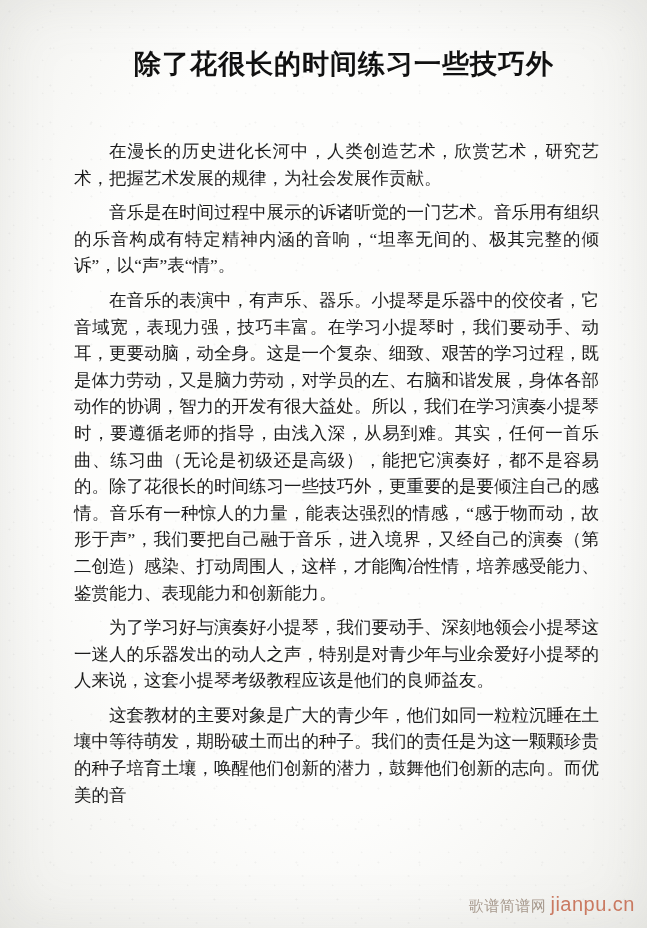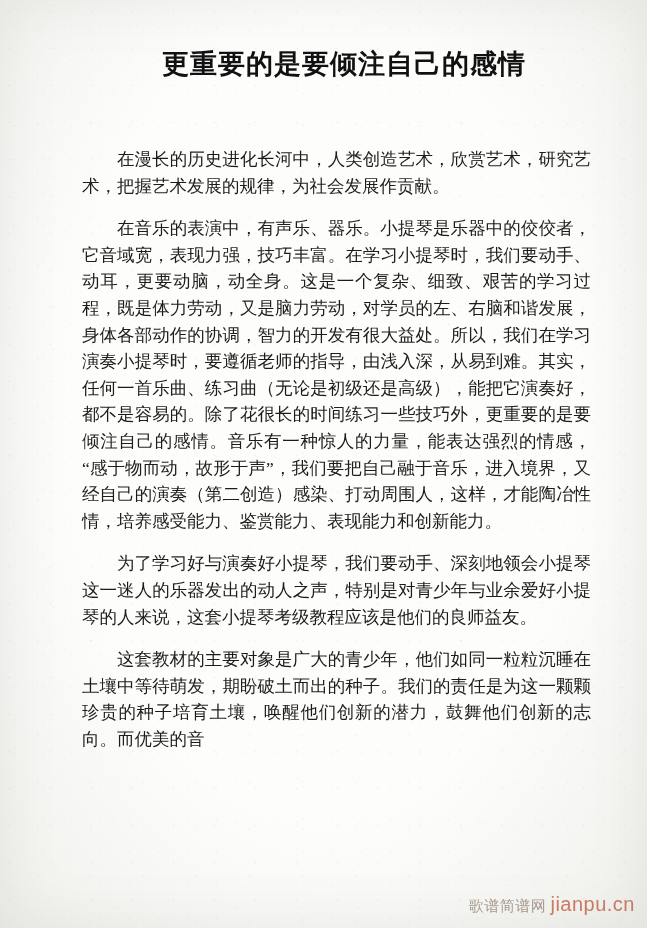--- a/index.html
+++ b/index.html
@@ -44,21 +44,21 @@
     top: 130px;
     left: 66px;
     width: 541px;
     font-family: "Liberation Serif", "DejaVu Serif", serif;
     font-size: 17.5px;
     line-height: 26.6px;
     text-align: justify;
     color: #1c1c1c;
   }
   .body-text p {
-    margin: 16px;
+    margin: 8px;
     padding: 0;
     text-indent: 2em;
   }
   .watermark {
     position: absolute;
     right: 12px;
     bottom: 12px;
     font-family: "Liberation Serif", "DejaVu Serif", serif;
     font-size: 15px;
     letter-spacing: 0.5px;
@@ -68,24 +68,25 @@
   .watermark .wm-domain {
     font-family: "Liberation Sans", "DejaVu Sans", sans-serif;
     font-size: 20px;
   }
 </style>
 </head>
 <body>
 
 <div class="page">
 
-  <h1 class="title">更重要的是要倾注自己的感情</h1>
+  <h1 class="title">除了花很长的时间练习一些技巧外</h1>
 
   <div class="body-text" id="paragraphs">
       <p>在漫长的历史进化长河中，人类创造艺术，欣赏艺术，研究艺术，把握艺术发展的规律，为社会发展作贡献。</p>
+      <p>音乐是在时间过程中展示的诉诸听觉的一门艺术。音乐用有组织的乐音构成有特定精神内涵的音响，“坦率无间的、极其完整的倾诉”，以“声”表“情”。</p>
       <p>在音乐的表演中，有声乐、器乐。小提琴是乐器中的佼佼者，它音域宽，表现力强，技巧丰富。在学习小提琴时，我们要动手、动耳，更要动脑，动全身。这是一个复杂、细致、艰苦的学习过程，既是体力劳动，又是脑力劳动，对学员的左、右脑和谐发展，身体各部动作的协调，智力的开发有很大益处。所以，我们在学习演奏小提琴时，要遵循老师的指导，由浅入深，从易到难。其实，任何一首乐曲、练习曲（无论是初级还是高级），能把它演奏好，都不是容易的。除了花很长的时间练习一些技巧外，更重要的是要倾注自己的感情。音乐有一种惊人的力量，能表达强烈的情感，“感于物而动，故形于声”，我们要把自己融于音乐，进入境界，又经自己的演奏（第二创造）感染、打动周围人，这样，才能陶冶性情，培养感受能力、鉴赏能力、表现能力和创新能力。</p>
       <p>为了学习好与演奏好小提琴，我们要动手、深刻地领会小提琴这一迷人的乐器发出的动人之声，特别是对青少年与业余爱好小提琴的人来说，这套小提琴考级教程应该是他们的良师益友。</p>
       <p>这套教材的主要对象是广大的青少年，他们如同一粒粒沉睡在土壤中等待萌发，期盼破土而出的种子。我们的责任是为这一颗颗珍贵的种子培育土壤，唤醒他们创新的潜力，鼓舞他们创新的志向。而优美的音</p>
     </div>
 
   <div class="watermark">
     <span class="wm-site" style="color: rgb(154, 138, 124);">歌谱简谱网</span>
     <span class="wm-domain" style="color: rgb(196, 102, 74);">jianpu.cn</span>
   </div>
 

